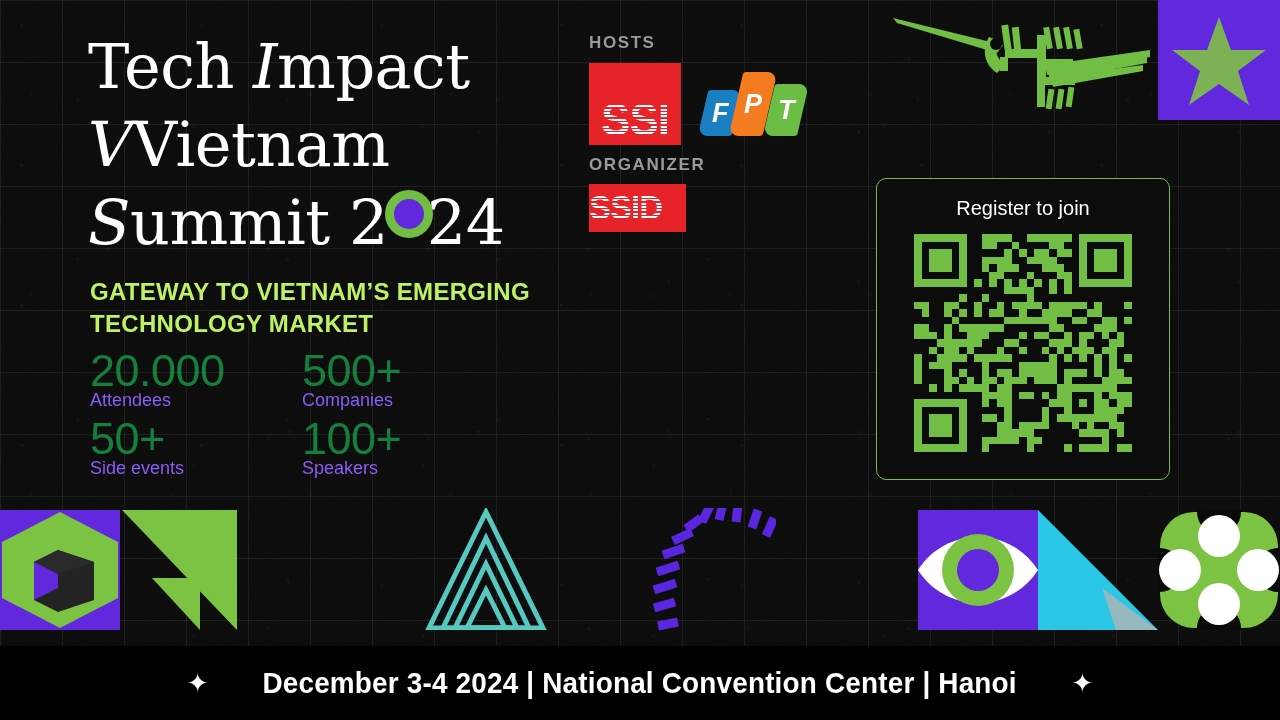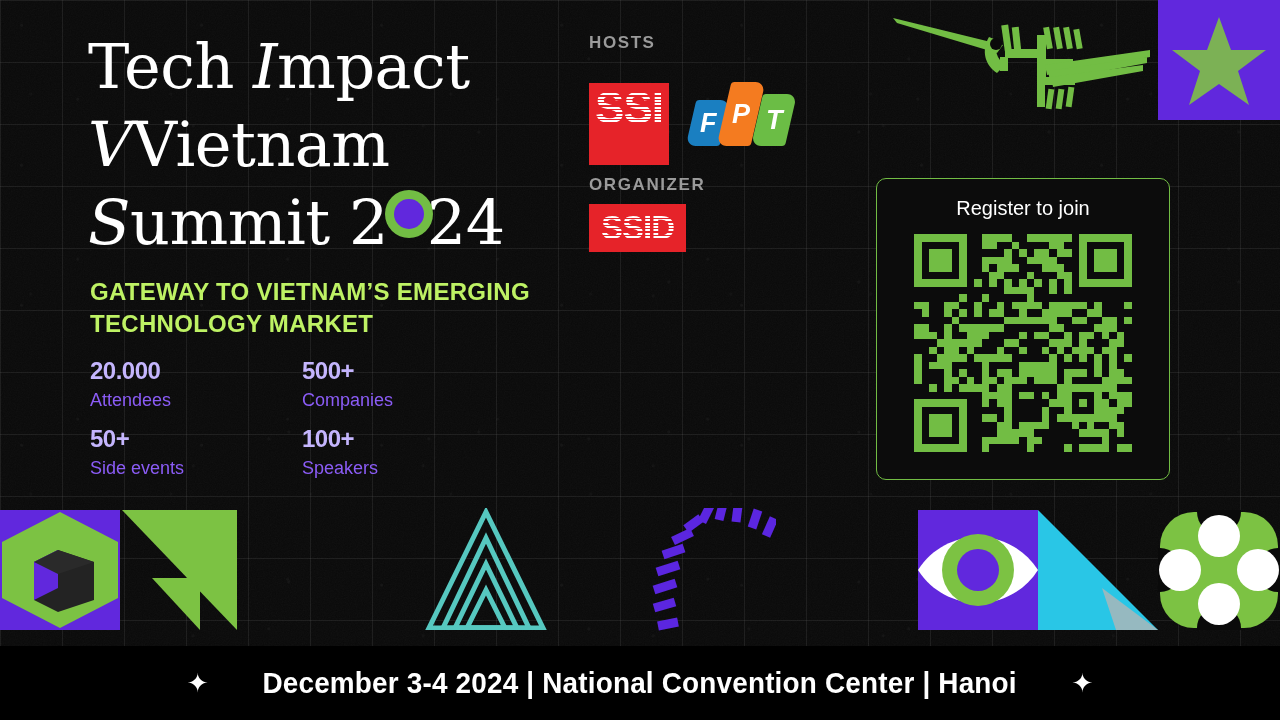--- a/index.html
+++ b/index.html
@@ -49,35 +49,35 @@
   #year-dot i { display:block; width:30px; height:30px; border-radius:50%; background:#6128dd; }
 
   #subtitle {
     position:absolute; left:90px; top:276px; width:460px;
     color:#bef264; font-size:24px; font-weight:bold; line-height:32px; letter-spacing:.3px;
   }
 
   
   #stats { position:absolute; left:90px; top:352px; width:420px;
            display:grid; grid-template-columns:212px 212px; grid-template-rows:68px 68px; }
-  .stat-value { color:#c4b5fd; font-size:24px; font-weight:bold; line-height:38px; letter-spacing:-.5px; }
+  .stat-value { color:#15803d; font-size:45px; font-weight:normal; line-height:38px; letter-spacing:-.5px; }
   .stat-label { color:#8b5cf6; font-size:18px; line-height:18px; margin-top:1px; }
 
   
   #partners { position:absolute; left:589px; top:33px; width:270px; }
   .partner-caption { color:#9a9a9a; font-size:17px; font-weight:bold; letter-spacing:1.6px; }
   #hosts-row { display:flex; align-items:center; gap:22px; margin-top:10px; }
 
   .ssi-mark {
-    width:80px; height:82px; background:#e62329;
-    display:flex; align-items:flex-start; justify-content:center;margin-top:20px;
+    width:92px; height:82px; background:#e62329;
+    display:flex; align-items:flex-end; justify-content:center;
   }
   .ssid-mark {
     width:97px; height:48px; background:#e62329;
-    display:flex; align-items:center; justify-content:center; margin-top:9px;
+    display:flex; align-items:center; justify-content:flex-start; margin-top:9px;
   }
   .stripe-text {
     font-weight:bold; font-family:"Liberation Sans", sans-serif;
     color:transparent;
     -webkit-background-clip:text; background-clip:text;
     background-image:repeating-linear-gradient(to bottom,#fff 0 2px, #e62329 2px 3.4px);
     letter-spacing:-1px;
   }
   .ssi-mark .stripe-text { font-size:44px; }
   .ssid-mark .stripe-text { font-size:33px; }

